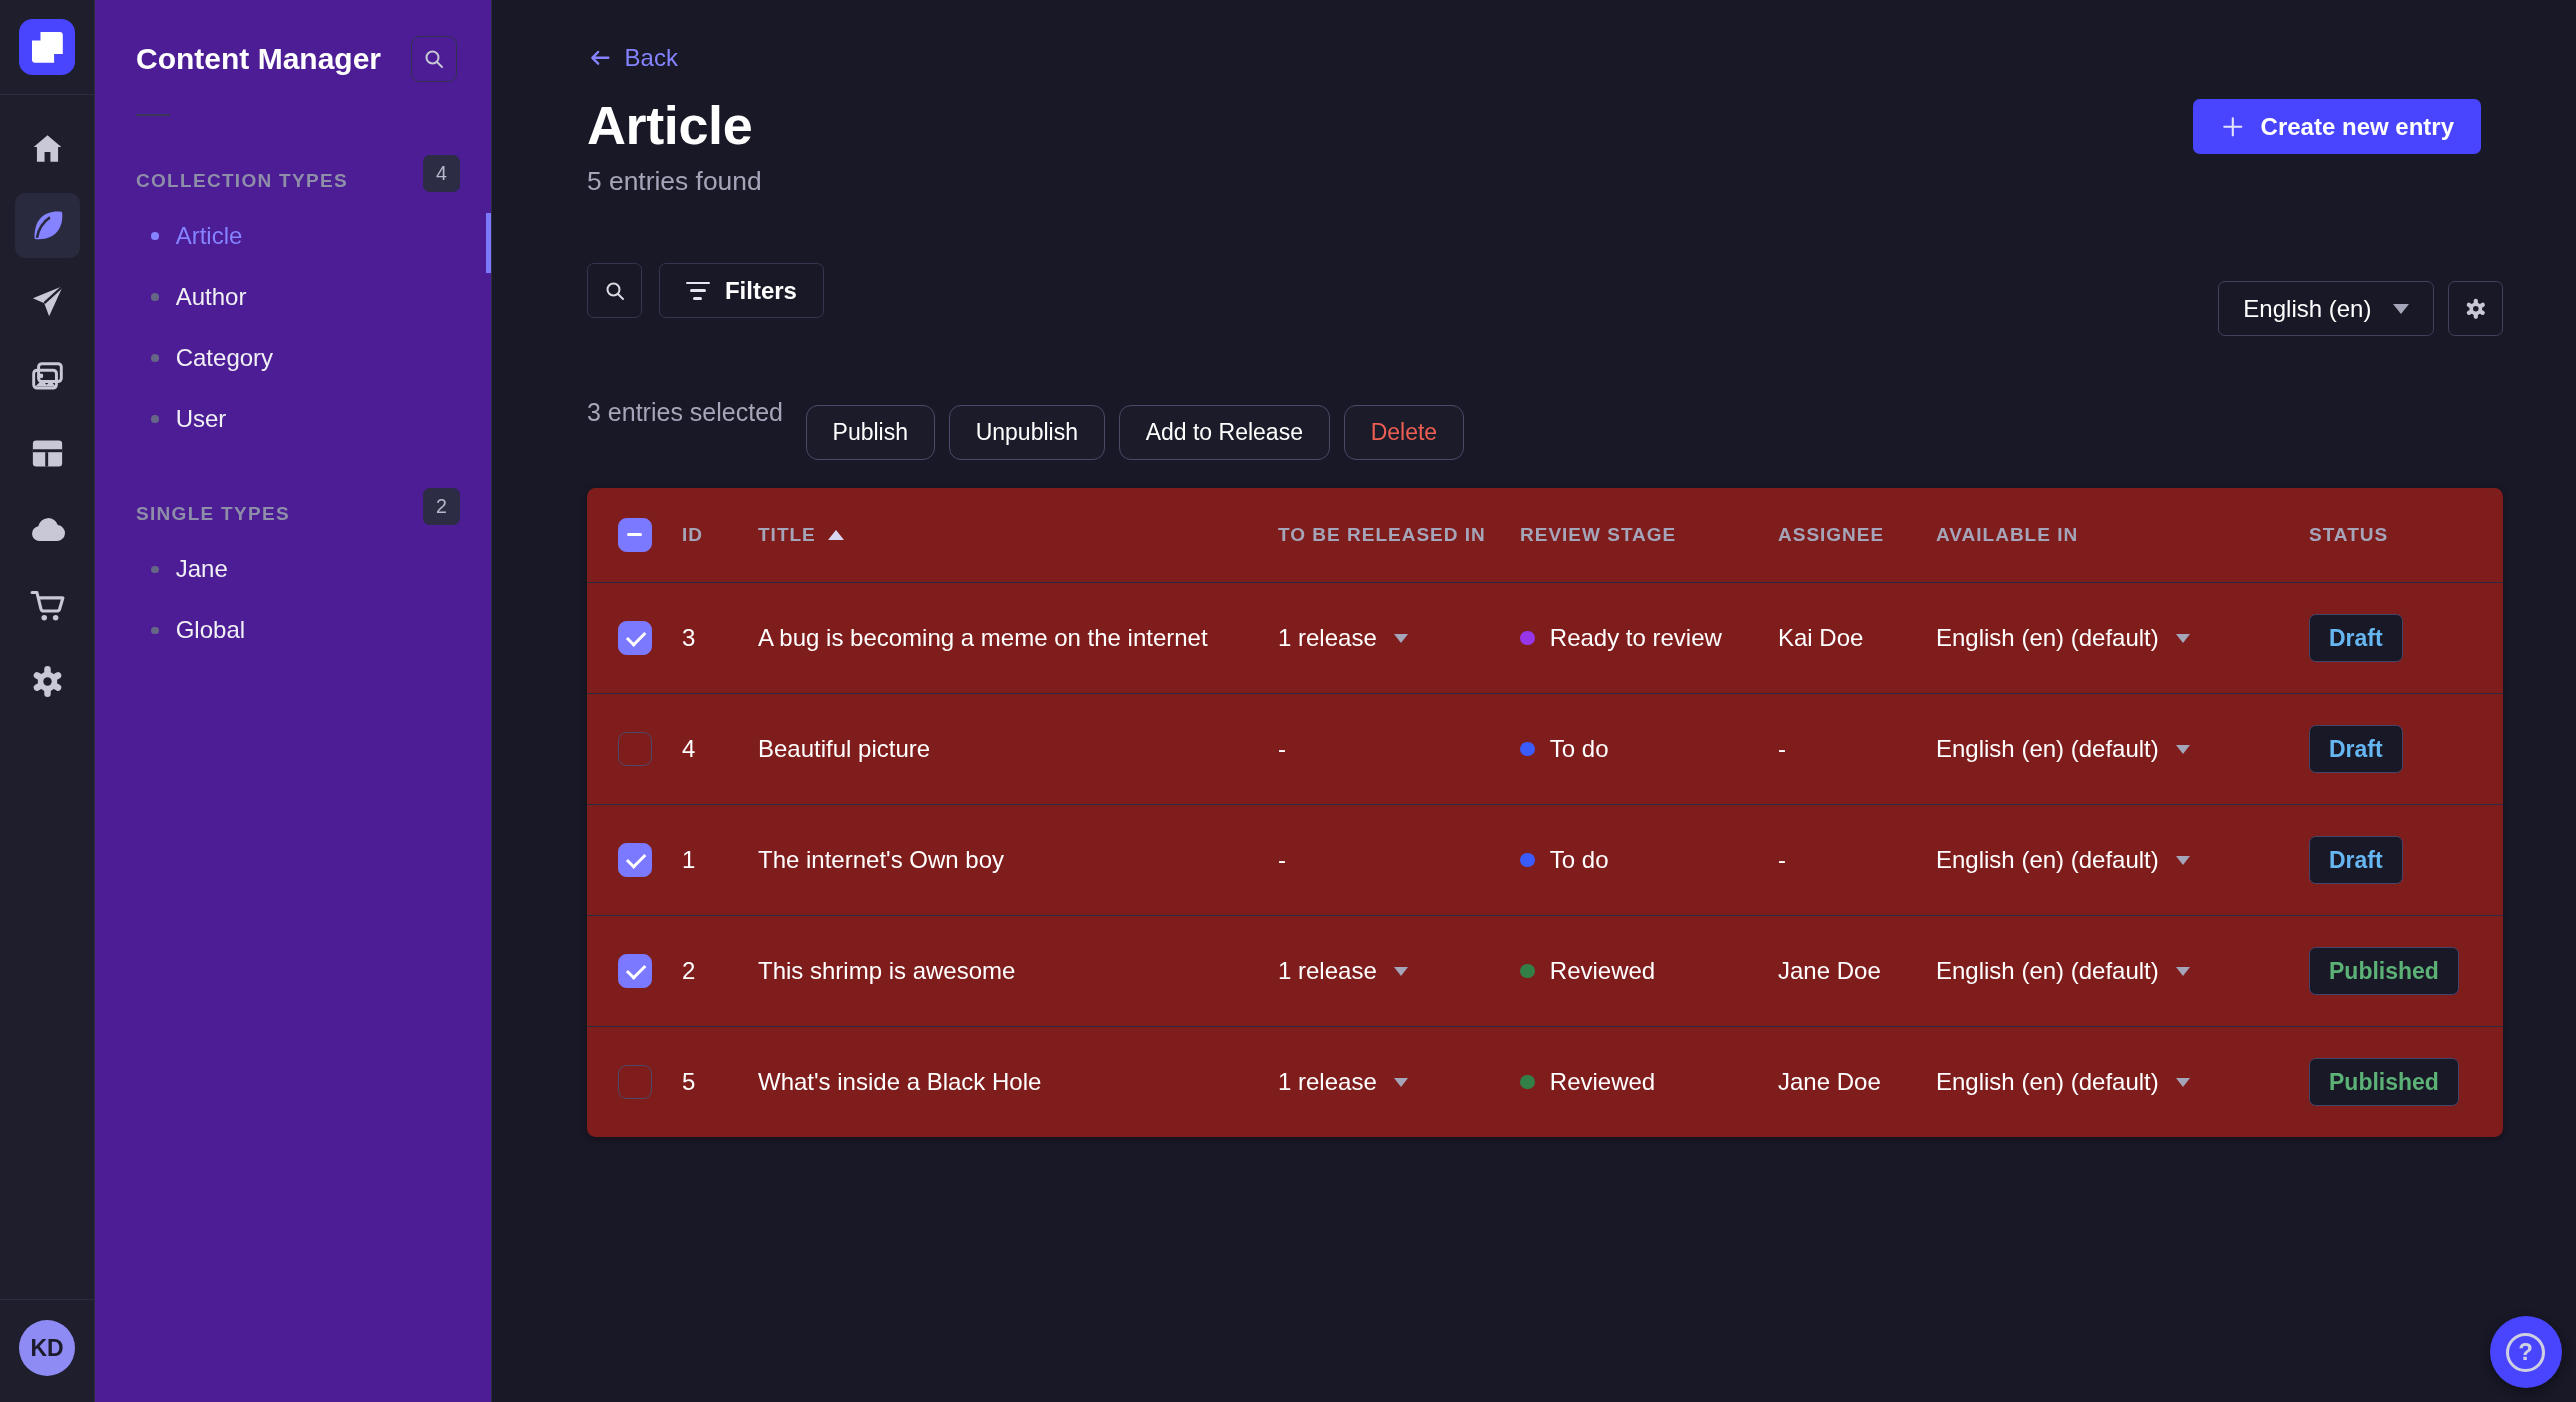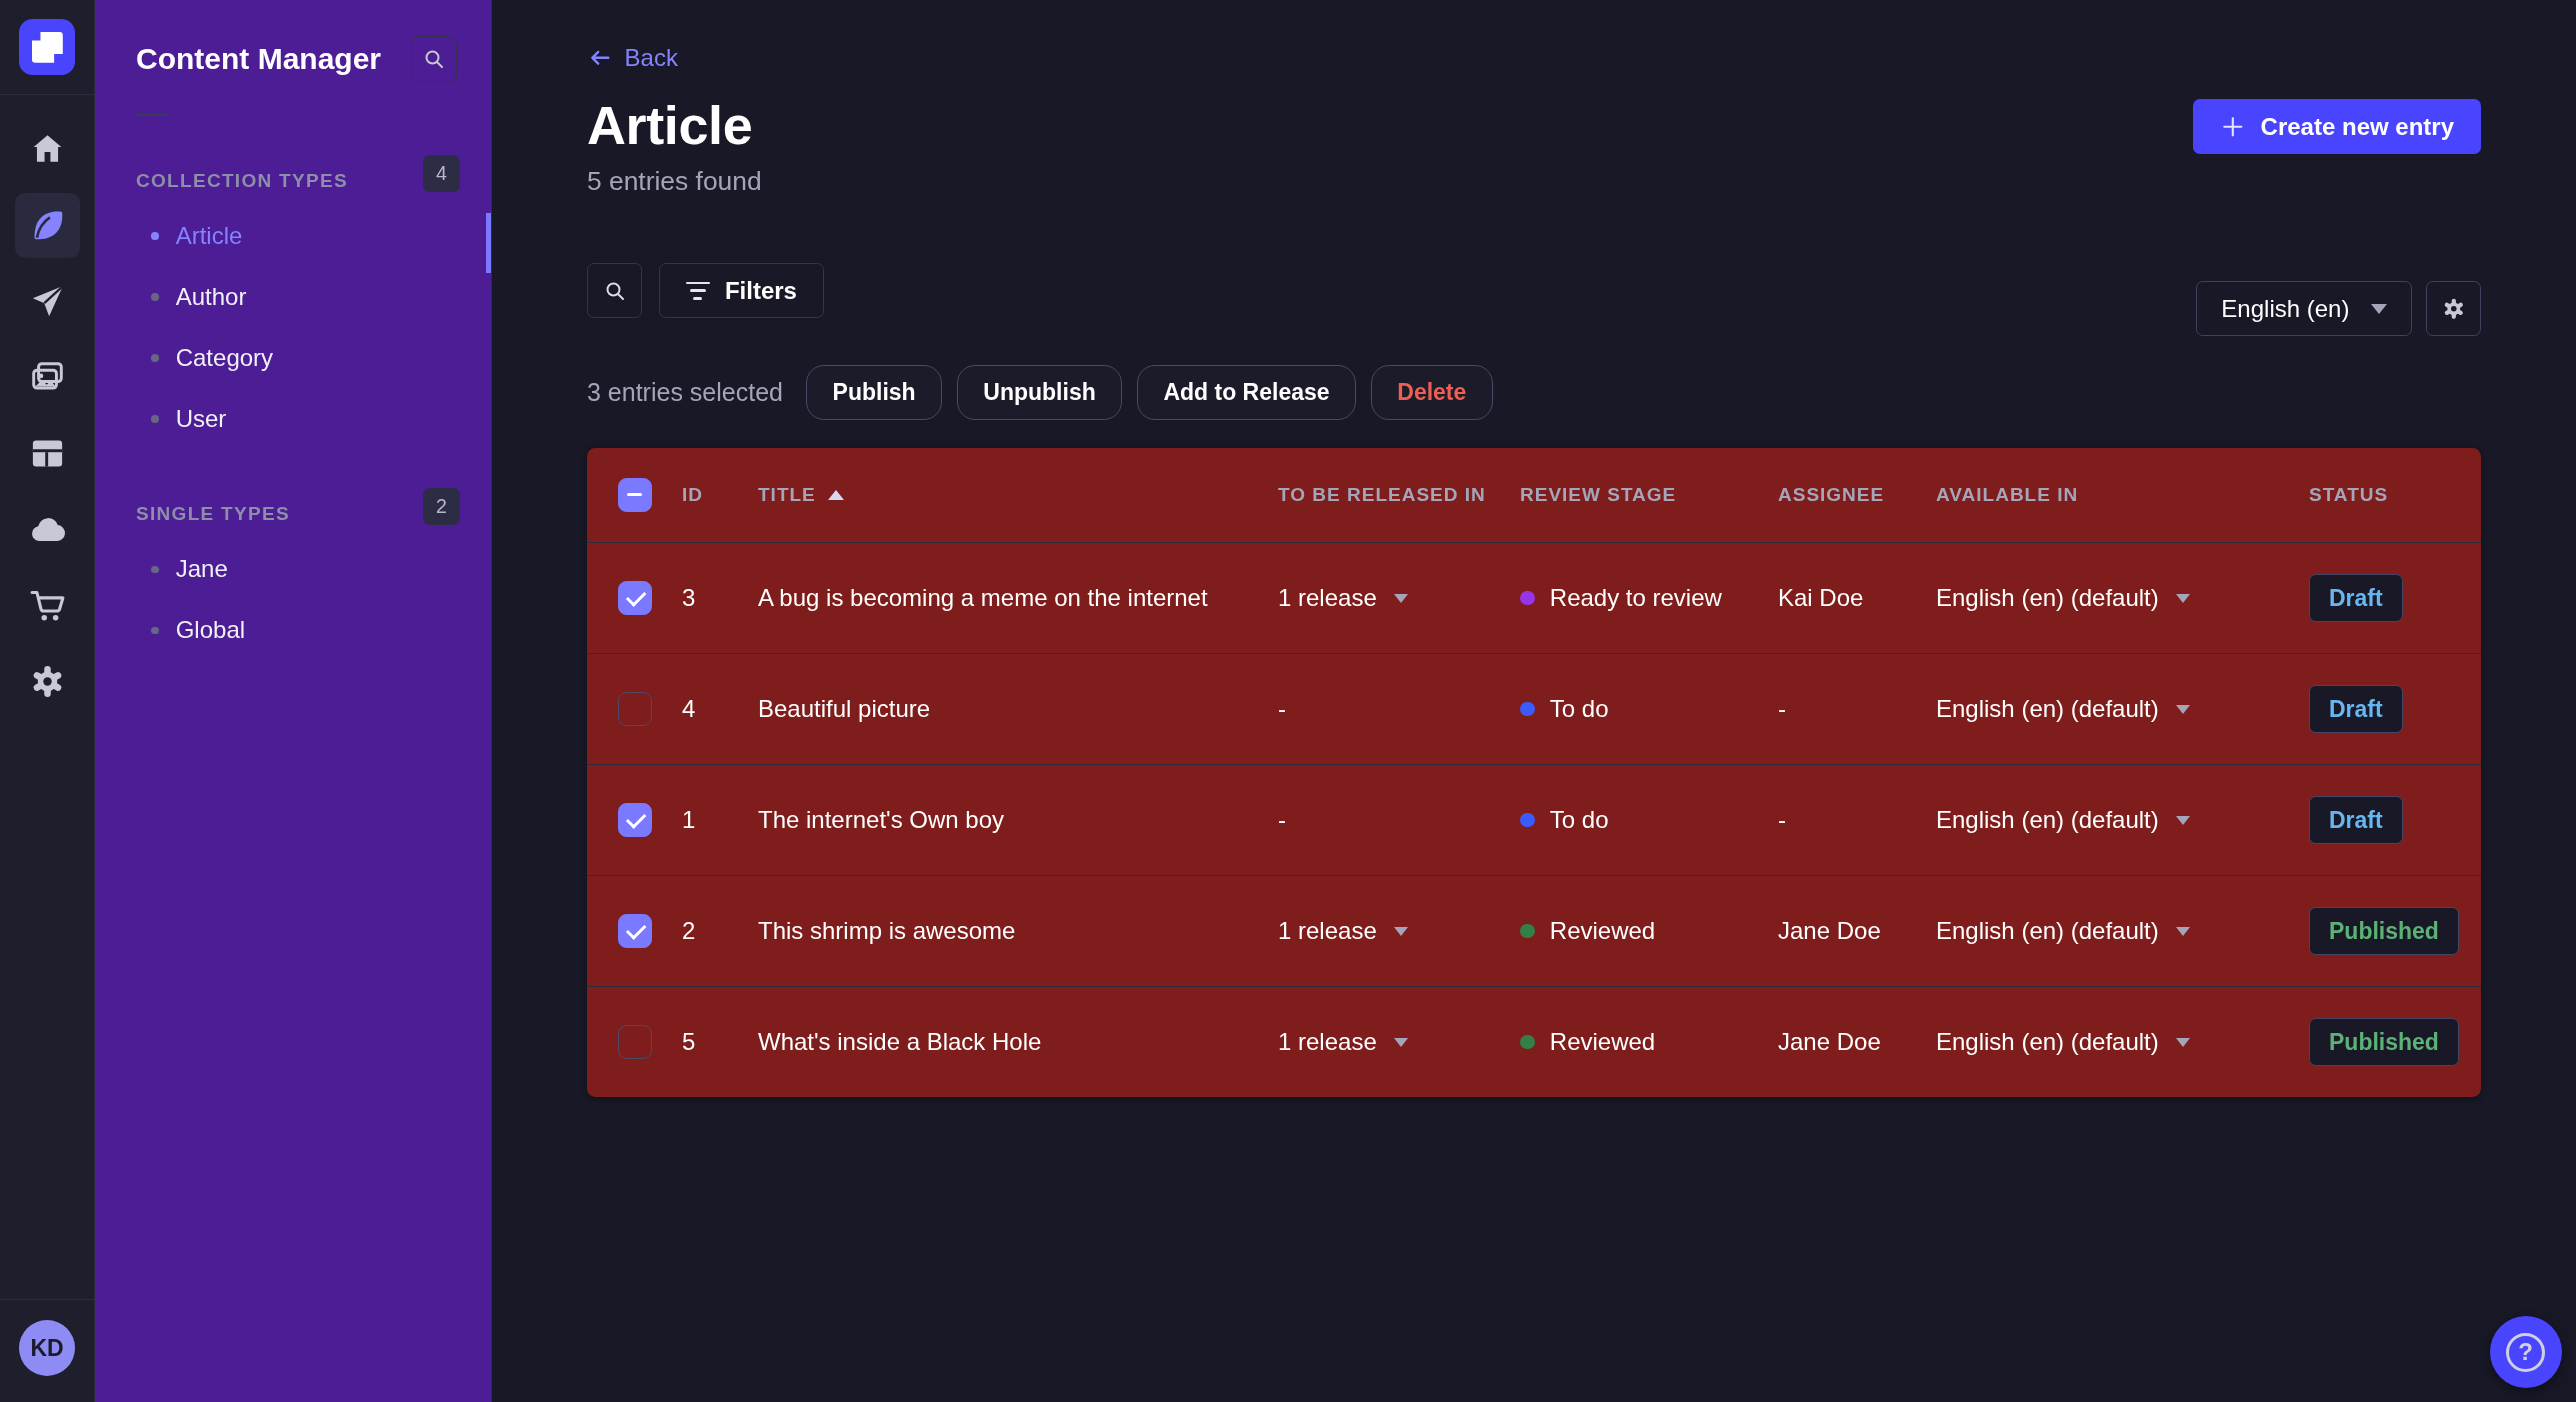--- a/index.html
+++ b/index.html
@@ -75,21 +75,21 @@
     padding-left:56px; cursor:pointer; font-size:24px; color:#f0f0f5;
   }
   .nav-item .bullet { width:7.7px; height:7.7px; border-radius:50%; background:#666687; flex-shrink:0; }
   .nav-item[data-active="true"] { color:#8583ff; }
   .nav-item[data-active="true"] .bullet { background:#8583ff; }
   .active-bar {
     position:absolute; right:0; top:213px; width:5.1px; height:60px; background:#7b79ff;
   }
 
   
-  .main { flex:1; position:relative; padding:0 95px 0 95px; }
+  .main { flex:1; position:relative; padding:0 73px 0 95px; }
   .back-row { margin-top:44px; display:flex; }
   .back-link { display:flex; align-items:center; gap:12px; color:#8583ff; font-size:24px; cursor:pointer; }
   .page-title { margin-top:22px; font-size:54px; font-weight:700; letter-spacing:-0.4px; }
   .page-subtitle { margin-top:10.2px; font-size:26.4px; color:#a5a5ba; }
 
   .create-btn {
     position:absolute; top:99px; right:95px; height:55px;
     background:#4945ff; border:none; border-radius:6.8px; color:#ffffff;
     font-family:inherit; font-size:24px; font-weight:700;
     display:flex; align-items:center; gap:15.3px; padding:0 27px; cursor:pointer;
@@ -116,23 +116,23 @@
   }
   .caret-down {
     width:0; height:0; border-left:8.5px solid transparent; border-right:8.5px solid transparent;
     border-top:10.2px solid #a5a5ba;
   }
   .gear-btn { border-color:#41415e; }
 
   .selection-row { margin-top:29px; display:flex; align-items:center; gap:14.5px; }
   .selection-text { font-size:25px; color:#a5a5ba; margin-right:8.5px; }
   .action-btn {
-    height:55px; padding:0 25.6px; border:0.9px solid #4a4a6a; border-radius:18px;
+    height:55px; padding:0 25.6px; border:0.9px solid #4a4a6a; border-radius:12px;
     background:rgba(33,33,52,0.35); color:#ffffff; font-family:inherit;
-    font-size:23px; font-weight:700; cursor:pointer;
+    font-size:23px; font-weight:400; cursor:pointer;margin-top:40px;
   }
   .action-btn.danger { color:#ee5e52; }
 
   
   .table-card {
     margin-top:28px; width:100%; background:#7f1d1d; border-radius:8.5px;
     box-shadow:0 1.7px 6.8px rgba(0,0,0,0.25); overflow:hidden;
   }
   .t-grid {
     display:grid;

